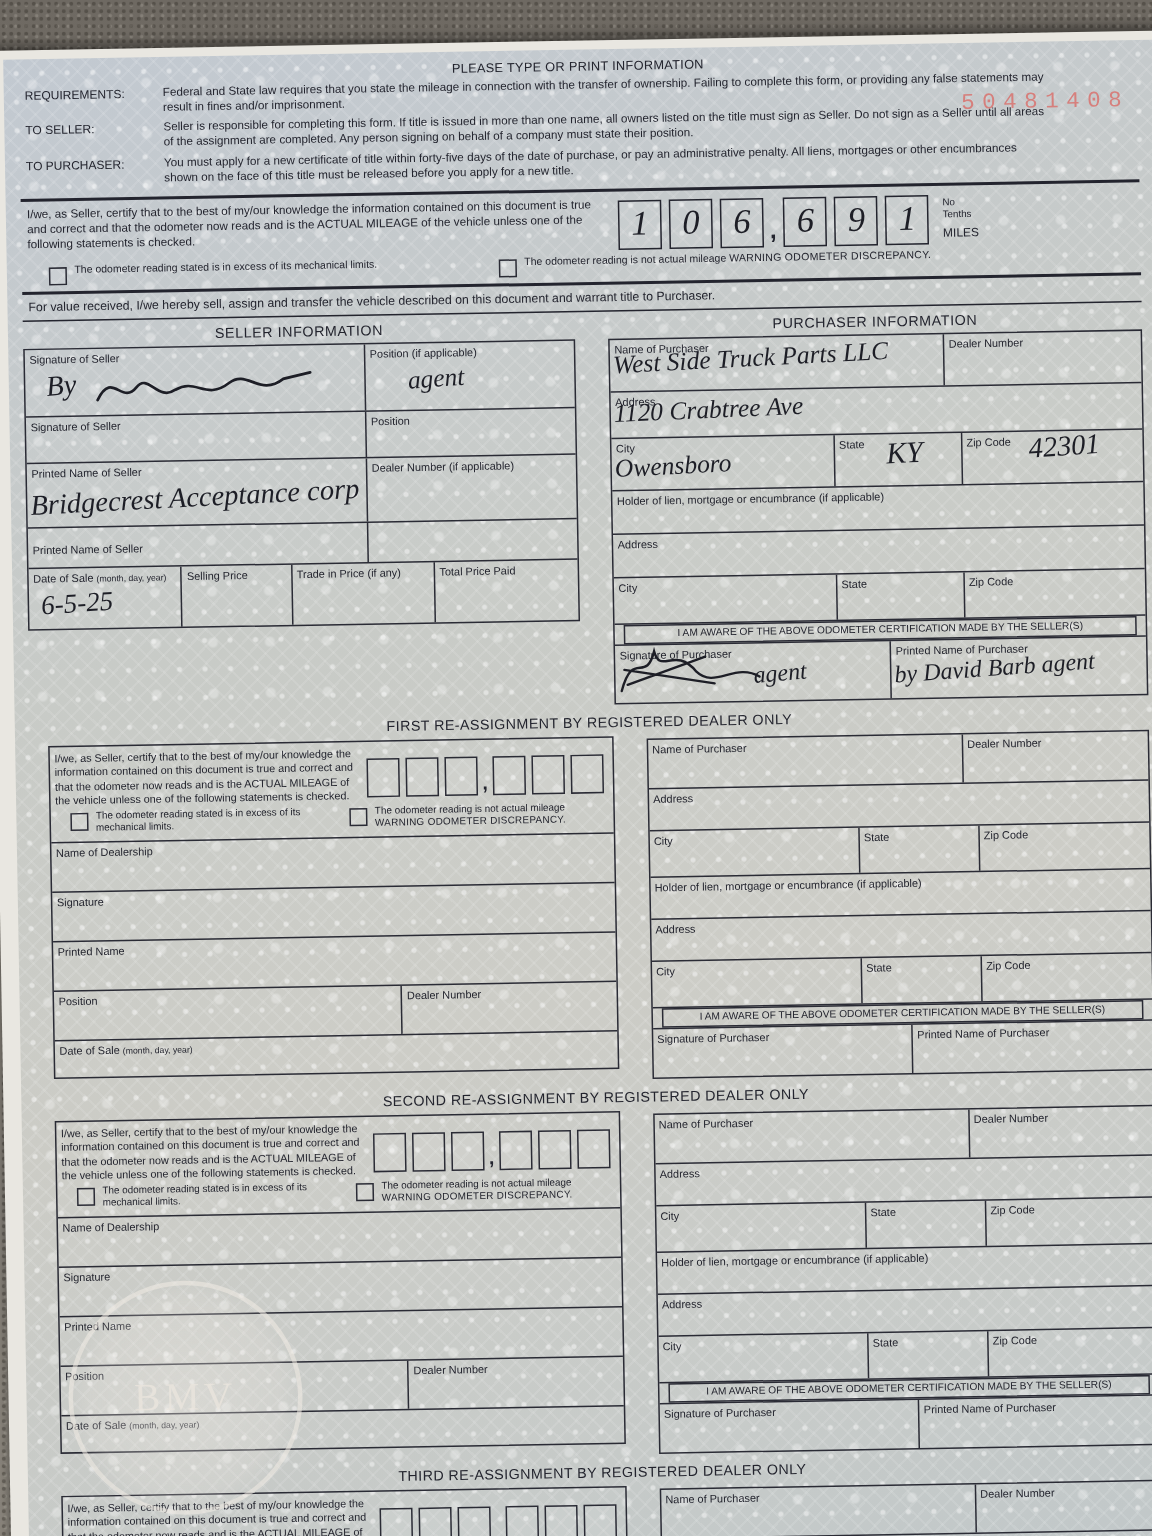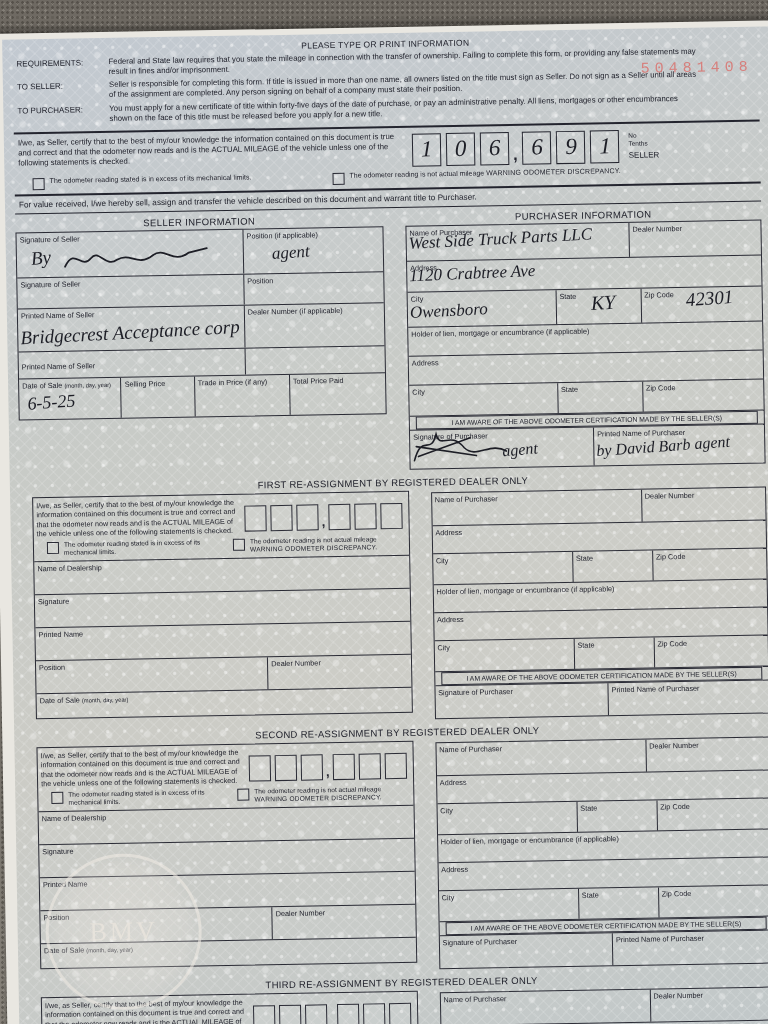--- a/index.html
+++ b/index.html
@@ -131,21 +131,21 @@
               </div>
             <div class="digit-box">
                 <span class="hw">9</span>
               </div>
             <div class="digit-box">
                 <span class="hw">1</span>
               </div>
             <div class="odo-units">
               <div>No</div>
               <div>Tenths</div>
-              <div class="miles">SELLER</div>
+              <div class="miles">MILES</div>
             </div>
           </div>
         </div>
         <div class="cb-row">
           <div class="cb-item first">
             <span class="cb-box"></span>
             <span>The odometer reading stated is in excess of its mechanical limits.</span>
           </div>
           <div class="cb-item">
             <span class="cb-box"></span>

